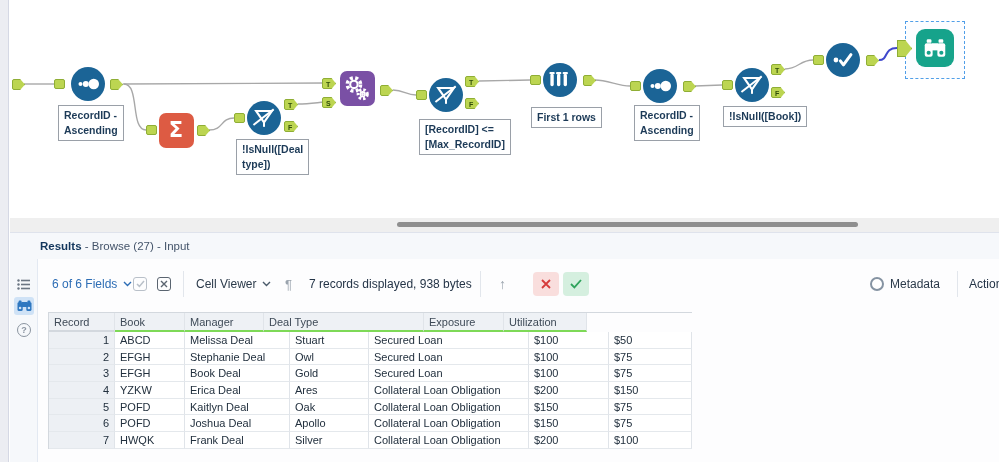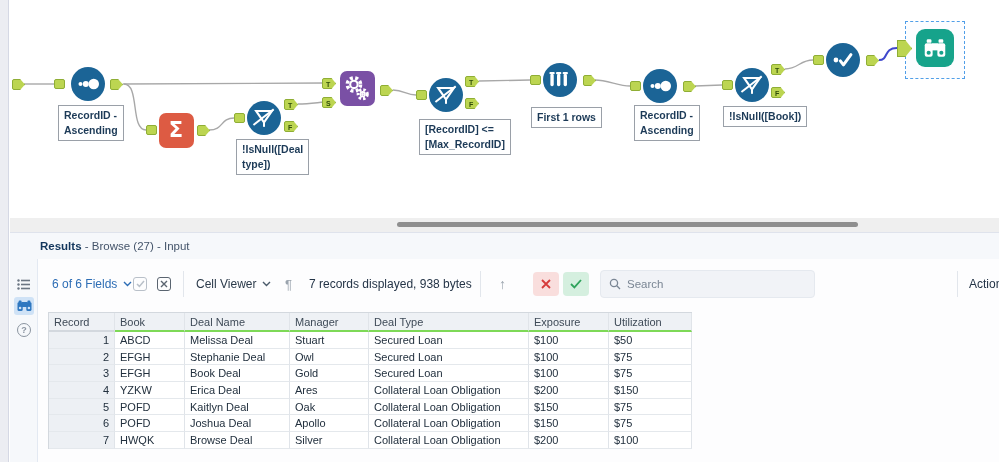--- a/index.html
+++ b/index.html
@@ -309,37 +309,33 @@
       <div class="btn-x">
         <svg width="10" height="10" viewBox="0 0 10 10">
               <path d="M1,1 L9,9 M9,1 L1,9" stroke="#d63a3a" stroke-width="1.8"></path>
             </svg>
       </div>
       <div class="btn-ok">
         <svg width="12" height="10" viewBox="0 0 12 10">
               <polyline points="1,5 4.4,8.4 11,1" fill="none" stroke="#2fa35c" stroke-width="1.8"></polyline>
             </svg>
       </div>
-      <div class="searchbox">
-        <svg width="12" height="12" viewBox="0 0 12 12">
-              <circle cx="5" cy="5" r="3.6" fill="none" stroke="#7a8694" stroke-width="1.3"></circle>
-              <line x1="7.8" y1="7.8" x2="11" y2="11" stroke="#7a8694" stroke-width="1.3"></line>
-            </svg>
-        <input placeholder="Search" style="">
+      <div class="tb" style="left:832px">
+        <div class="radio"></div>
+        <span>Metadata</span>
       </div>
       <div class="sep" style="left:919px"></div>
       <div class="tb bold" style="left:931px">
             <span>Action</span>
           </div>
     </div>
     <div id="grid">
           <div class="grow">
             <div class="cell hcell rec" style="width:66px">Record</div>
             <div class="cell hcell" style="width:70px">Book</div>
-            <div class="cell hcell" style="width:105px">Deal Name</div>
             <div class="cell hcell" style="width:79px">Manager</div>
             <div class="cell hcell" style="width:160px">Deal Type</div>
             <div class="cell hcell" style="width:80px">Exposure</div>
             <div class="cell hcell" style="width:83px">Utilization</div>
           </div>
           <div class="grow">
             <div class="cell dcell reccell" style="width:66px">1</div>
             <div class="cell dcell" style="width:70px">ABCD</div>
             <div class="cell dcell" style="width:105px">Melissa Deal</div>
             <div class="cell dcell" style="width:79px">Stuart</div>
@@ -388,21 +384,21 @@
             <div class="cell dcell" style="width:70px">POFD</div>
             <div class="cell dcell" style="width:105px">Joshua Deal</div>
             <div class="cell dcell" style="width:79px">Apollo</div>
             <div class="cell dcell" style="width:160px">Collateral Loan Obligation</div>
             <div class="cell dcell" style="width:80px">$150</div>
             <div class="cell dcell" style="width:83px">$75</div>
           </div>
           <div class="grow">
             <div class="cell dcell reccell" style="width:66px">7</div>
             <div class="cell dcell" style="width:70px">HWQK</div>
-            <div class="cell dcell" style="width:105px">Browse Deal</div>
+            <div class="cell dcell" style="width:105px">Frank Deal</div>
             <div class="cell dcell" style="width:79px">Silver</div>
             <div class="cell dcell" style="width:160px">Collateral Loan Obligation</div>
             <div class="cell dcell" style="width:80px">$200</div>
             <div class="cell dcell" style="width:83px">$100</div>
           </div>
         </div>
   </div>
 </div>
 
 </div>

